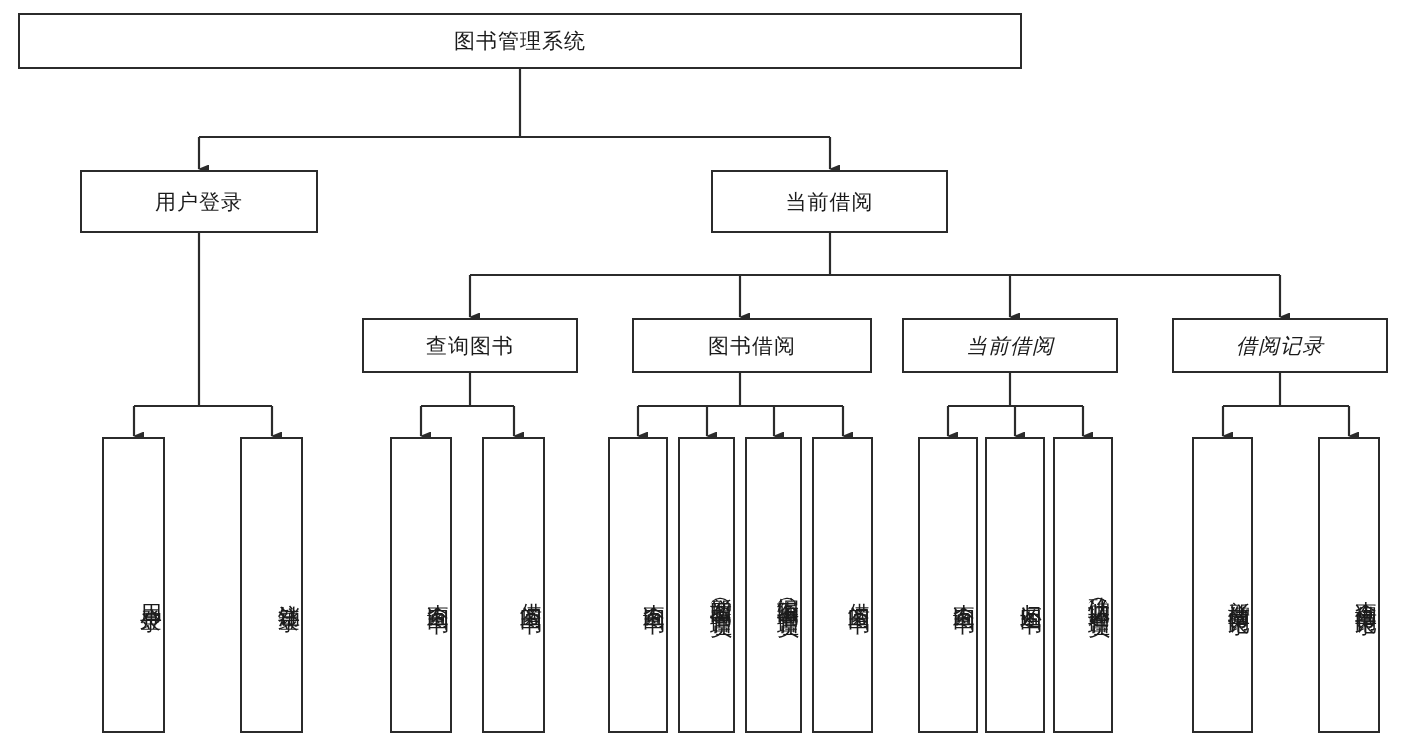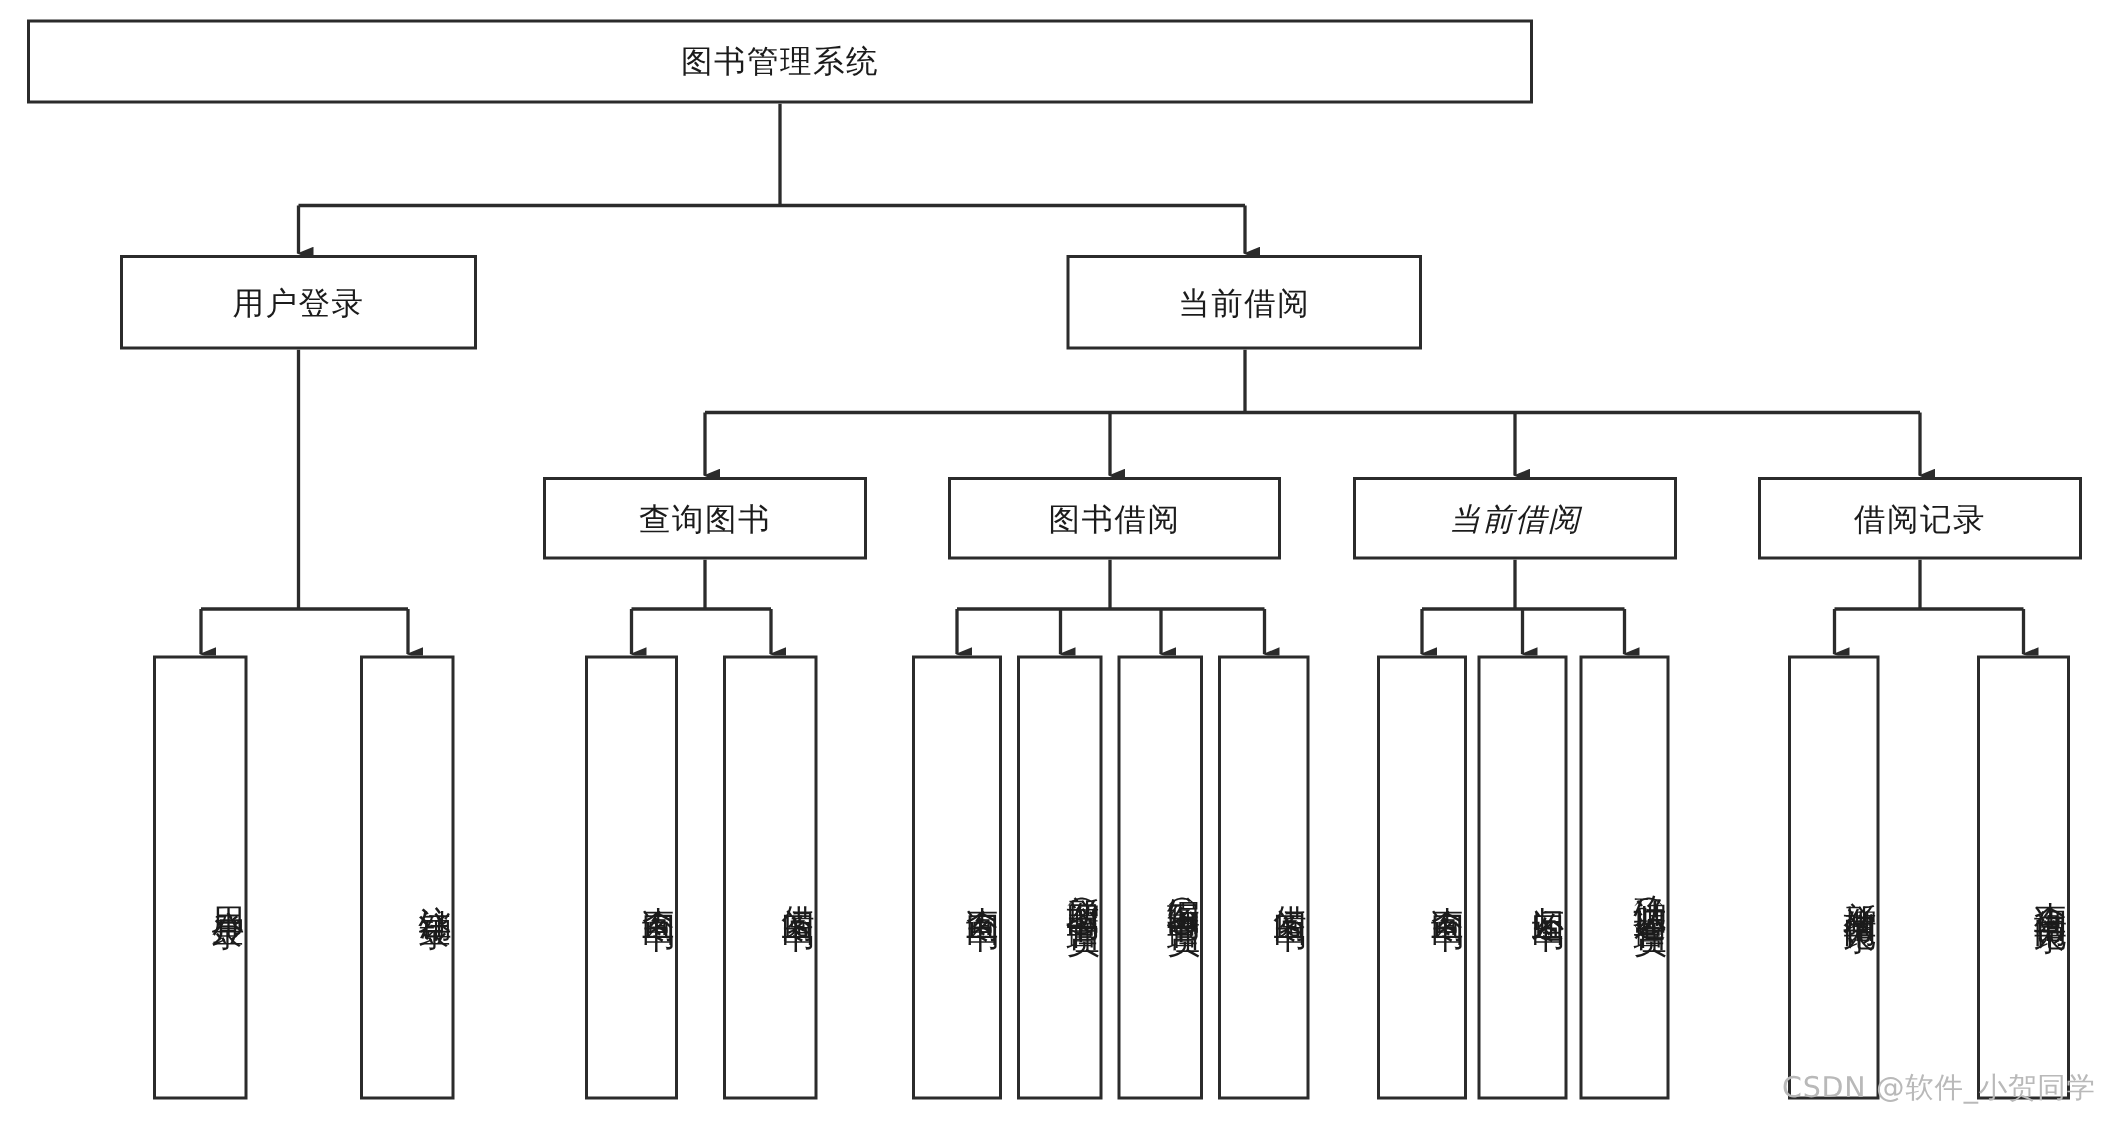--- a/index.html
+++ b/index.html
@@ -117,27 +117,27 @@
       </div>
       <div class="node h" style="left: 80px; top: 170px; width: 238px; height: 63px;">
         <span class="htext">用户登录</span>
       </div>
       <div class="node h" style="left: 711px; top: 170px; width: 237px; height: 63px;">
         <span class="htext">当前借阅</span>
       </div>
       <div class="node h" style="left: 362px; top: 318px; width: 216px; height: 55px;">
         <span class="htext">查询图书</span>
       </div>
-      <div class="node h" style="left: 632px; top: 318px; width: 222px; height: 55px;">
+      <div class="node h" style="left: 632px; top: 318px; width: 240px; height: 55px;">
         <span class="htext">图书借阅</span>
       </div>
       <div class="node h" style="left: 902px; top: 318px; width: 216px; height: 55px; font-style: italic;">
         <span class="htext">当前借阅</span>
       </div>
-      <div class="node h" style="left: 1172px; top: 318px; width: 216px; height: 55px;">
+      <div class="node h" style="left: 1172px; top: 318px; width: 216px; height: 55px; font-style: italic;">
         <span class="htext">借阅记录</span>
       </div>
       <div class="node v" style="left: 102px; top: 437px; width: 63px; height: 296px;">
         <span class="vtext">用户登录</span>
       </div>
       <div class="node v" style="left: 240px; top: 437px; width: 63px; height: 296px;">
         <span class="vtext">注销登录</span>
       </div>
       <div class="node v" style="left: 390px; top: 437px; width: 62px; height: 296px;">
         <span class="vtext">查询图书</span>
@@ -167,14 +167,13 @@
         <span class="vtext">确认归还（管理员）</span>
       </div>
       <div class="node v" style="left: 1192px; top: 437px; width: 61px; height: 296px;">
         <span class="vtext">新增借阅记录</span>
       </div>
       <div class="node v" style="left: 1318px; top: 437px; width: 62px; height: 296px;">
         <span class="vtext">查询借阅记录</span>
       </div>
     </div>
 
-  <div class="watermark" style="left:1188px; top:712px;">CSDN @软件_小贺同学</div>
 </div>
 
 </body></html>

